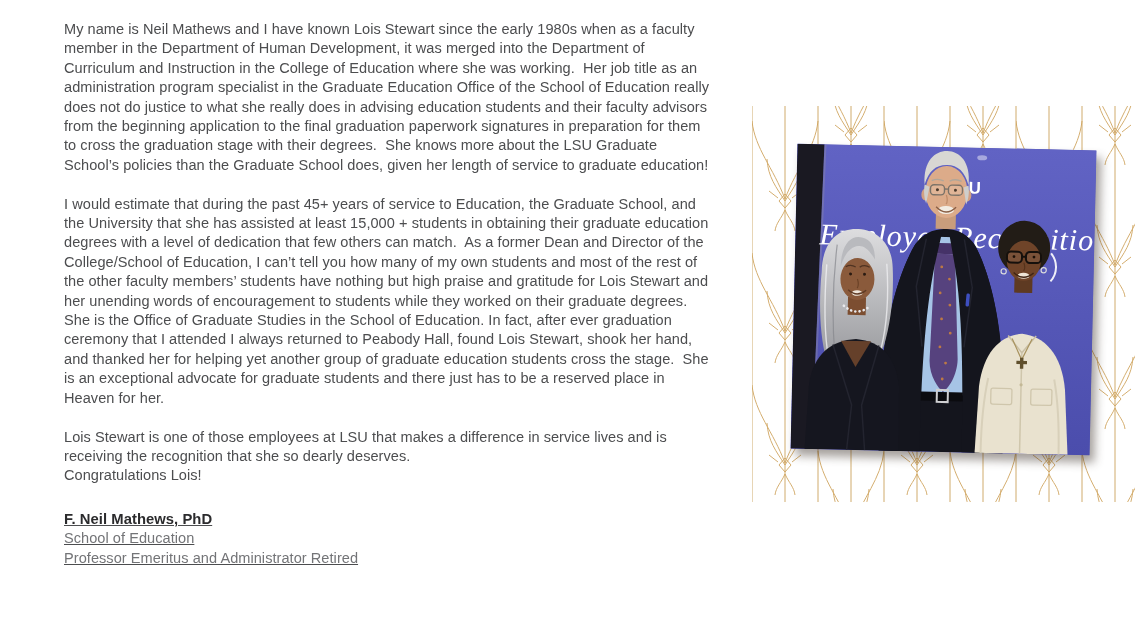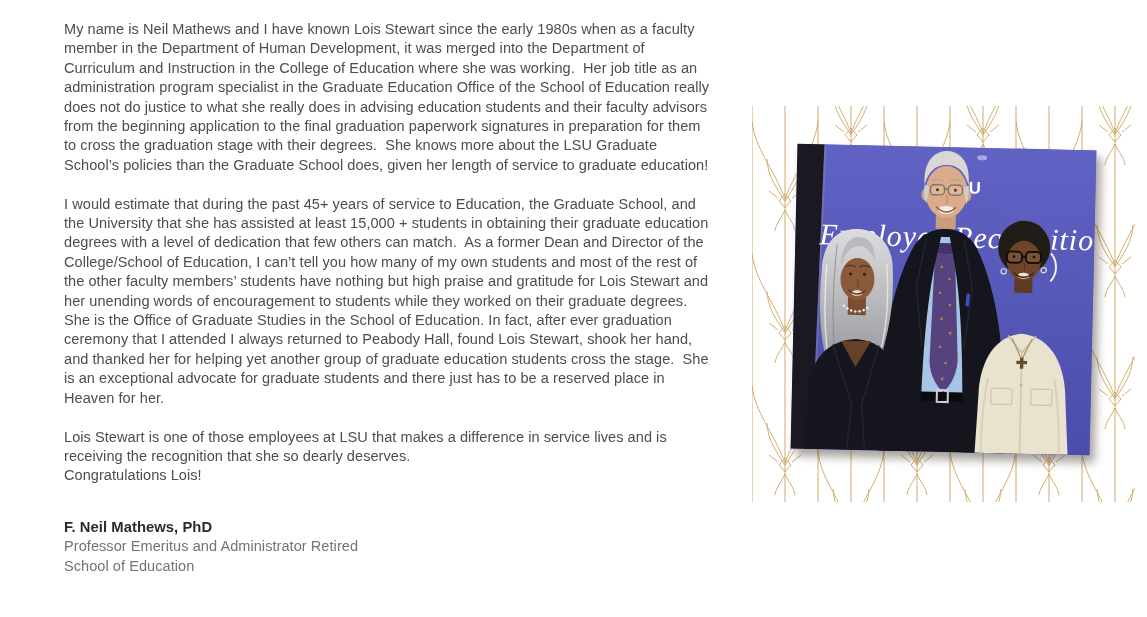--- a/index.html
+++ b/index.html
@@ -21,21 +21,21 @@
     width: 650px;
     color: #4c4d4f;
     font-size: 14.55px;
     line-height: 19.4px;
     letter-spacing: 0.05px;
   }
   .letter p {
     margin: 0 0 19.4px 0;
     white-space: pre-wrap;
   }
-  .sig { margin-top: 32px; }
+  .sig { margin-top: 24px; text-decoration: underline; }
   .sig-name {
     font-weight: bold;
     color: #2b2b2d;
     font-size: 14.8px;
     line-height: 19.4px;
   }
   .sig-line {
     color: #737477;
     line-height: 19.4px;
   }
@@ -61,22 +61,22 @@
 
 <div class="page">
 
   <section class="letter">
     <p>My name is Neil Mathews and I have known Lois Stewart since the early 1980s when as a faculty member in the Department of Human Development, it was merged into the Department of Curriculum and Instruction in the College of Education where she was working.  Her job title as an administration program specialist in the Graduate Education Office of the School of Education really does not do justice to what she really does in advising education students and their faculty advisors from the beginning application to the final graduation paperwork signatures in preparation for them to cross the graduation stage with their degrees.  She knows more about the LSU Graduate School’s policies than the Graduate School does, given her length of service to graduate education!</p>
     <p>I would estimate that during the past 45+ years of service to Education, the Graduate School, and the University that she has assisted at least 15,000 + students in obtaining their graduate education degrees with a level of dedication that few others can match.  As a former Dean and Director of the College/School of Education, I can’t tell you how many of my own students and most of the rest of the other faculty members’ students have nothing but high praise and gratitude for Lois Stewart and her unending words of encouragement to students while they worked on their graduate degrees.  She is the Office of Graduate Studies in the School of Education. In fact, after ever graduation ceremony that I attended I always returned to Peabody Hall, found Lois Stewart, shook her hand, and thanked her for helping yet another group of graduate education students cross the stage.  She is an exceptional advocate for graduate students and there just has to be a reserved place in Heaven for her.</p>
     <p>Lois Stewart is one of those employees at LSU that makes a difference in service lives and is receiving the recognition that she so dearly deserves.
 Congratulations Lois!</p>
     <div class="sig">
       <div class="sig-name">F. Neil Mathews, PhD</div>
+      <div class="sig-line">School of Education</div>
       <div class="sig-line">Professor Emeritus and Administrator Retired</div>
-      <div class="sig-line">School of Education</div>
     </div>
   </section>
 
   <aside class="photo-panel">
 
     <svg class="deco-bg" width="383" height="396" viewBox="0 0 383 396">
       <defs>
         <pattern id="deco" width="132" height="132" patternUnits="userSpaceOnUse">
           <g stroke="#c89b52" stroke-width="1" fill="none" opacity="0.85">
             <path d="M0,0 V132"></path>

